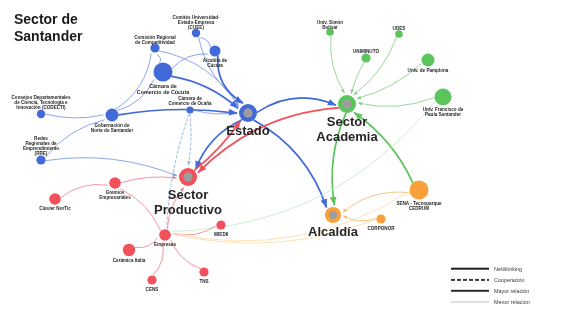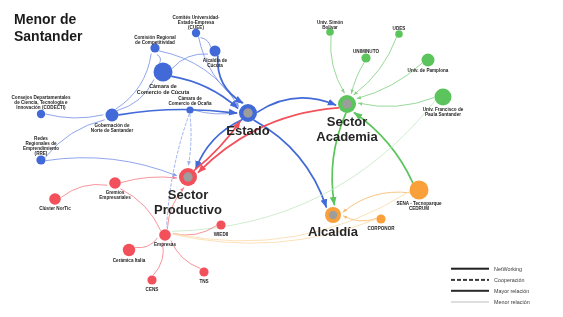--- a/index.html
+++ b/index.html
@@ -129,21 +129,21 @@
       <circle cx="165" cy="235" r="5.8" fill="#f2505a"></circle>
       <circle cx="129" cy="250" r="6.2" fill="#f2505a"></circle>
       <circle cx="152" cy="280" r="4.6" fill="#f2505a"></circle>
       <circle cx="204" cy="272" r="4.6" fill="#f2505a"></circle>
       <circle cx="221" cy="225" r="4.6" fill="#f2505a"></circle>
       <circle cx="419" cy="190" r="9.5" fill="#f9a03a"></circle>
       <circle cx="381" cy="219" r="4.6" fill="#f9a03a"></circle>
     </svg>
 
   <div class="title-block">
-    <div class="title-sub">Menor de
+    <div class="title-sub">Sector de
 Santander</div>
   </div>
 
   <div id="labels">
       <div class="node-label lbl-hub" style="left: 248px; top: 124px;">Estado</div>
       <div class="node-label lbl-hub" style="left: 347px; top: 115px;">Sector
 Academia</div>
       <div class="node-label lbl-hub" style="left: 188px; top: 188px;">Sector
 Productivo</div>
       <div class="node-label lbl-hub" style="left: 333px; top: 225px;">Alcaldía</div>

